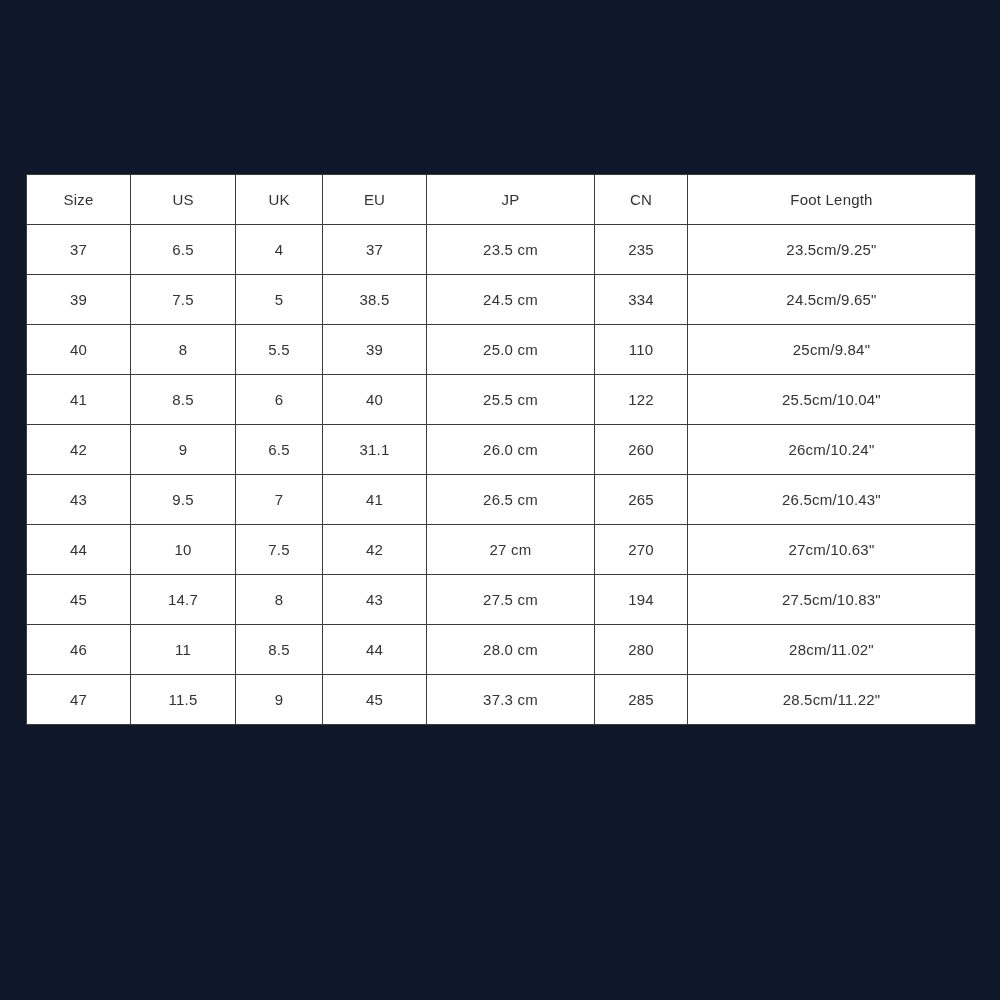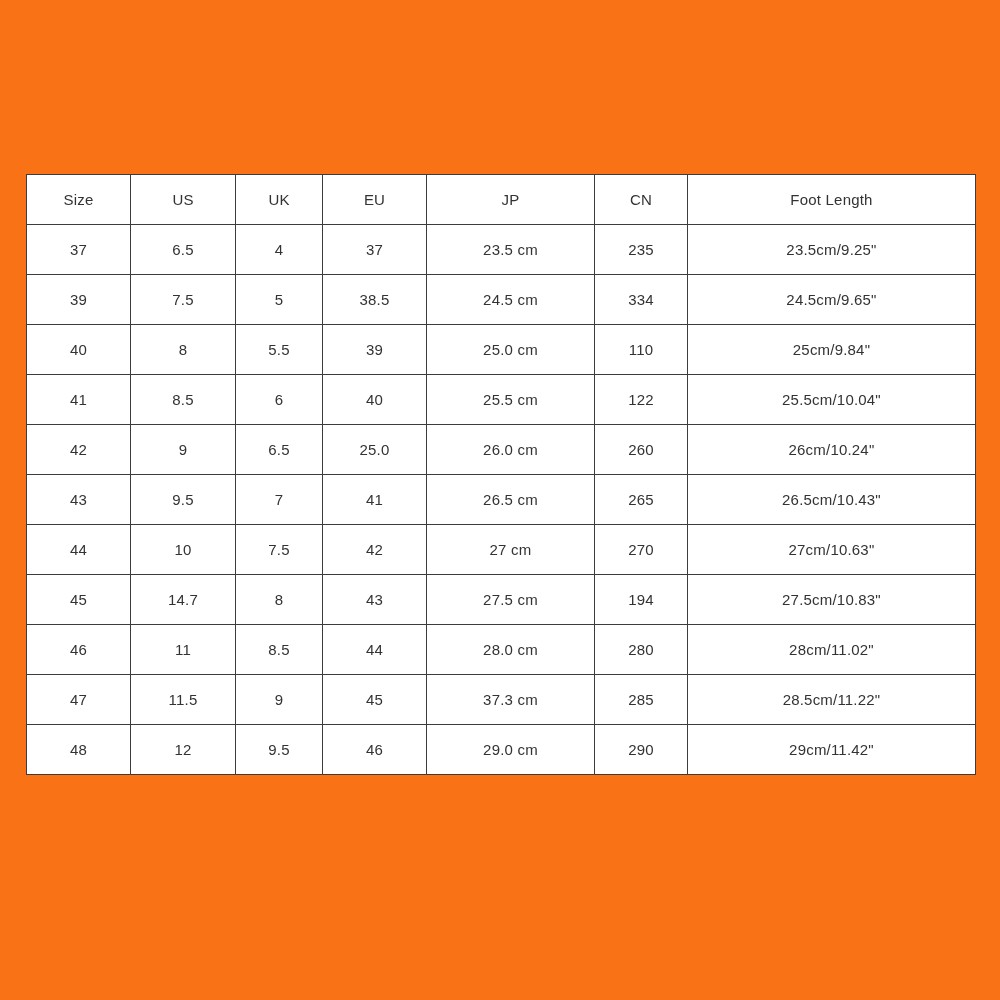--- a/index.html
+++ b/index.html
@@ -7,21 +7,21 @@
     padding: 0;
     background: #ffffff;
     width: 1000px;
     height: 1000px;
     font-family: "Liberation Sans", sans-serif;
   }
   .page {
     position: relative;
     width: 1000px;
     height: 1000px;
-    background: #f97316;
+    background: #0f172a;
     overflow: hidden;
   }
   table.size-chart {
     position: absolute;
     left: 26px;
     top: 174px;
     width: 949px;
     border-collapse: collapse;
     table-layout: fixed;
   }
@@ -105,21 +105,21 @@
           <td>6</td>
           <td>40</td>
           <td>25.5 cm</td>
           <td>122</td>
           <td>25.5cm/10.04"</td>
         </tr>
         <tr>
           <td>42</td>
           <td>9</td>
           <td>6.5</td>
-          <td>25.0</td>
+          <td>31.1</td>
           <td>26.0 cm</td>
           <td>260</td>
           <td>26cm/10.24"</td>
         </tr>
         <tr>
           <td>43</td>
           <td>9.5</td>
           <td>7</td>
           <td>41</td>
           <td>26.5 cm</td>
@@ -155,24 +155,15 @@
         </tr>
         <tr>
           <td>47</td>
           <td>11.5</td>
           <td>9</td>
           <td>45</td>
           <td>37.3 cm</td>
           <td>285</td>
           <td>28.5cm/11.22"</td>
         </tr>
-        <tr>
-          <td>48</td>
-          <td>12</td>
-          <td>9.5</td>
-          <td>46</td>
-          <td>29.0 cm</td>
-          <td>290</td>
-          <td>29cm/11.42"</td>
-        </tr>
       </tbody>
   </table>
 </div>
 
 </body></html>

